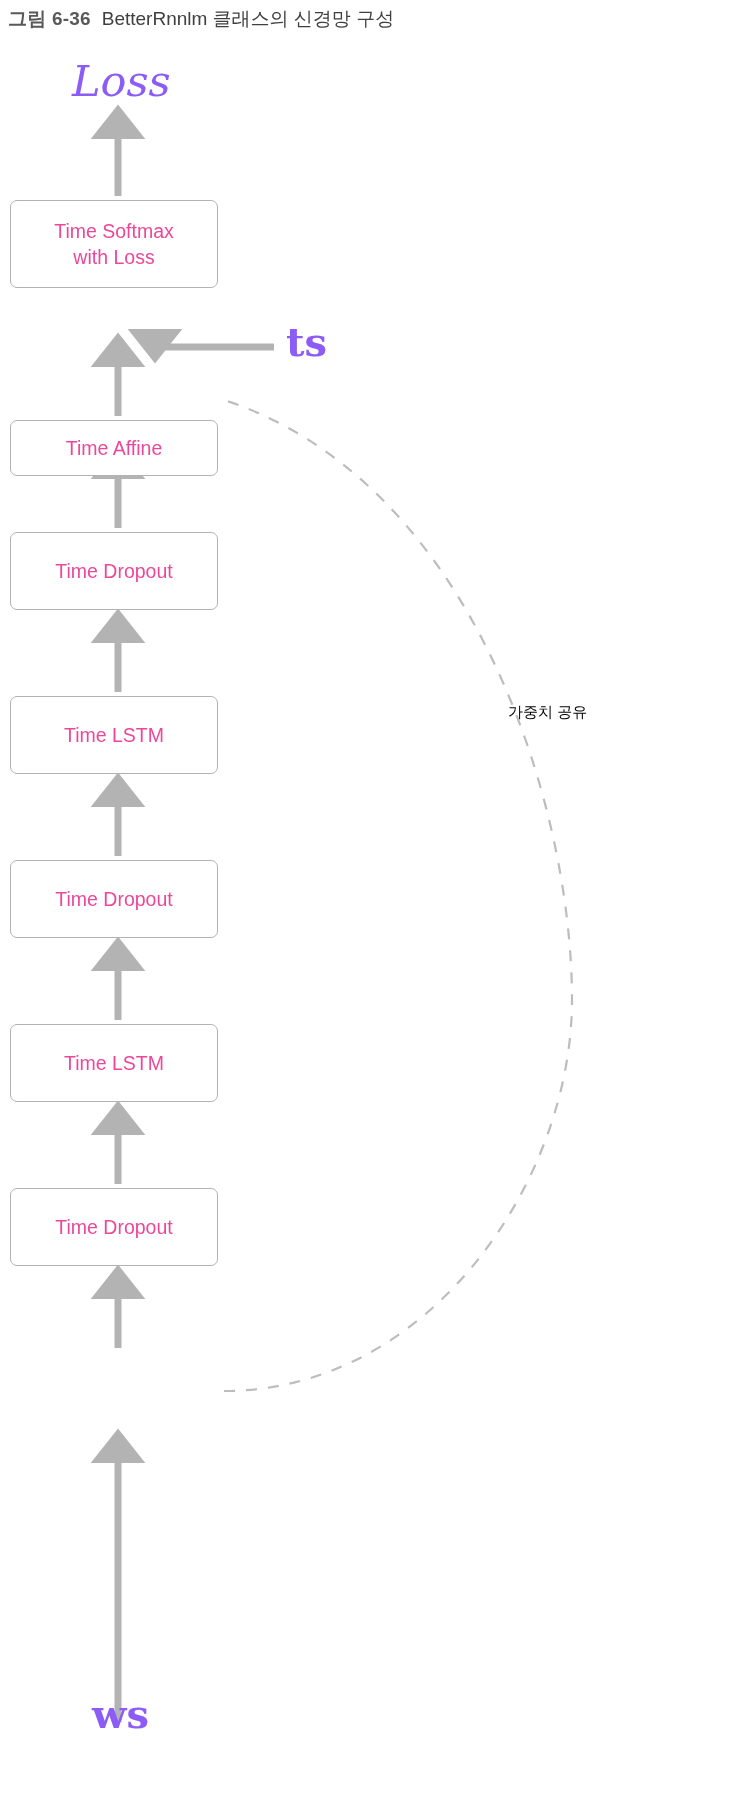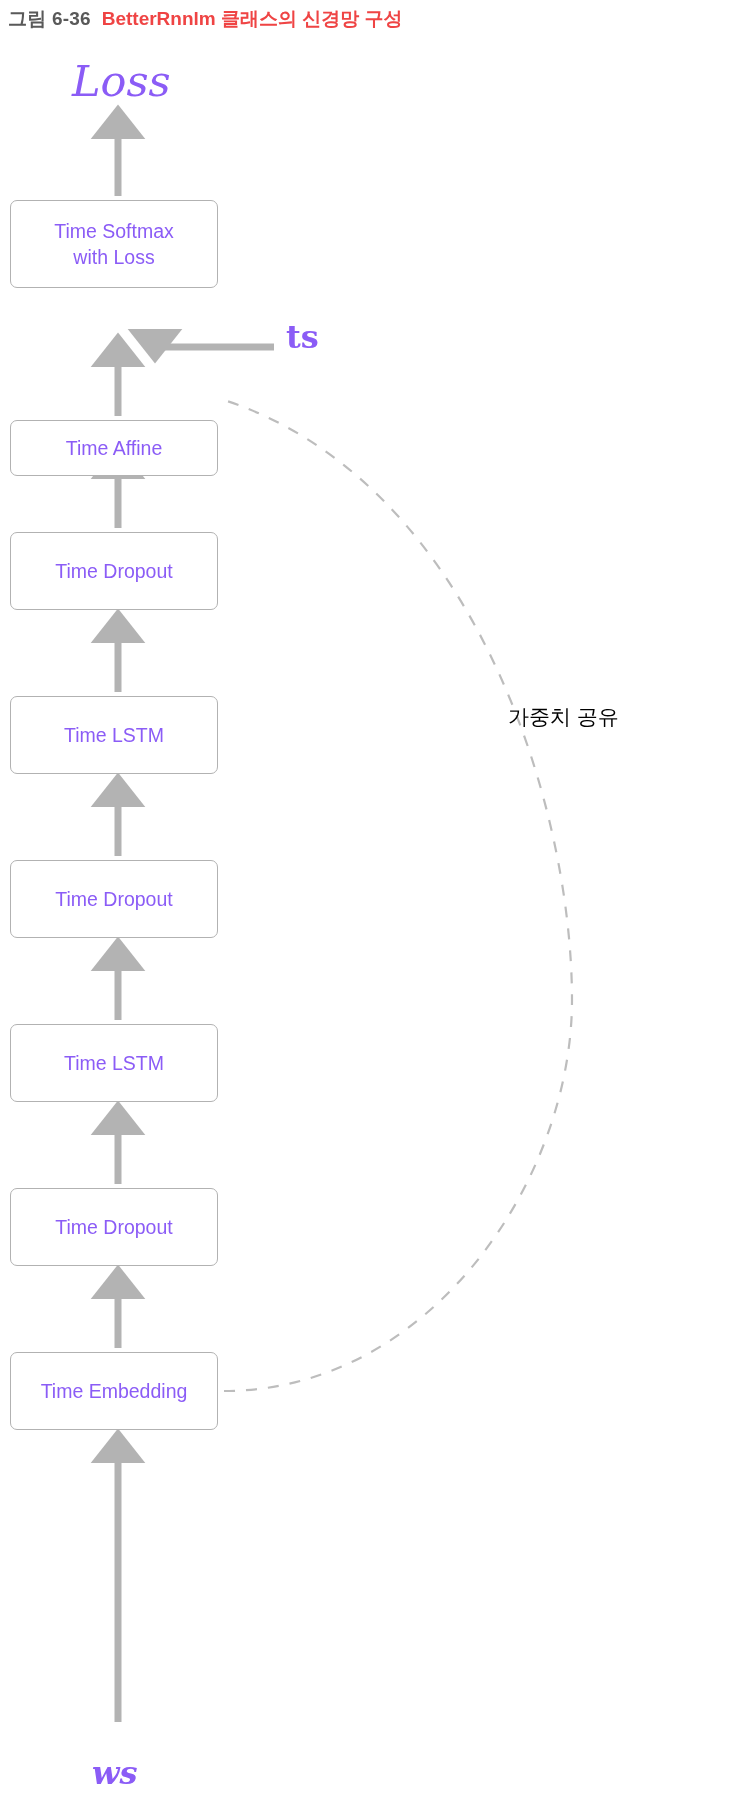--- a/index.html
+++ b/index.html
@@ -24,22 +24,22 @@
     font-size: 19px;
     line-height: 26px;
   }
   #caption .fig-no {
     font-weight: bold;
     color: #595959;
     letter-spacing: 0.2px;
     text-align: center;
   }
   #caption .fig-title {
-    color: #ef4444;
-    font-weight: 700;
+    color: #404040;
+    font-weight: 400;
     margin-left: 11px;
   }
 
   
   #diagram {
     position: absolute;
     left: 0;
     top: 0;
     width: 750px;
     height: 1810px;
@@ -54,21 +54,21 @@
 
   
   .layer-box {
     position: absolute;
     left: 10px;
     width: 208px;
     box-sizing: border-box;
     border: 1.6px solid #b2b2b2;
     border-radius: 7px;
     background: #ffffff;
-    color: #8b5cf6;
+    color: #ec4899;
     font-size: 19.5px;
     line-height: 26px;
     text-align: center;
     display: flex;
     align-items: center;
     justify-content: center;
     white-space: pre-line;
   }
 
   
@@ -79,26 +79,26 @@
   }
   .io-label.serif-italic {
     font-family: "DejaVu Serif", serif;
     font-style: italic;
     font-size: 43px;
     font-weight: 400;
   }
   .io-label.serif-bold {
     font-family: "DejaVu Serif", serif;
     font-weight: bold;
-    font-size: 32px;
+    font-size: 40px;
   }
   .share-label {
     position: absolute;
     color: #000000;
-    font-size: 21px;
+    font-size: 15px;
     white-space: nowrap;
   }
 </style>
 </head>
 <body>
 
 <div id="caption">
   <span class="fig-no">그림 6-36</span><span class="fig-title">BetterRnnlm 클래스의 신경망 구성</span>
 </div>
 
@@ -159,25 +159,22 @@
   </div>
 
   <div class="layer-box" style="top:1024px; height:78px;">
     <span>Time LSTM</span>
   </div>
 
   <div class="layer-box" style="top:1188px; height:78px;">
     <span>Time Dropout</span>
   </div>
 
-  <div class="layer-box" style="top:1352px; height:78px;">
-    <span>Time Embedding</span>
-  </div>
 
   <div class="io-label serif-italic" style="left:72px; top:56px;">Loss</div>
 
   <div class="io-label serif-bold" style="left:286px; top:318px;">ts</div>
 
-  <div class="io-label serif-bold" style="left:92px; top:1754px;font-style:italic;">ws</div>
+  <div class="io-label serif-bold" style="left:92px; top:1690px;">ws</div>
 
   <div class="share-label" style="left:508px; top:703px;">가중치 공유</div>
 
 </div>
 
 </body></html>

